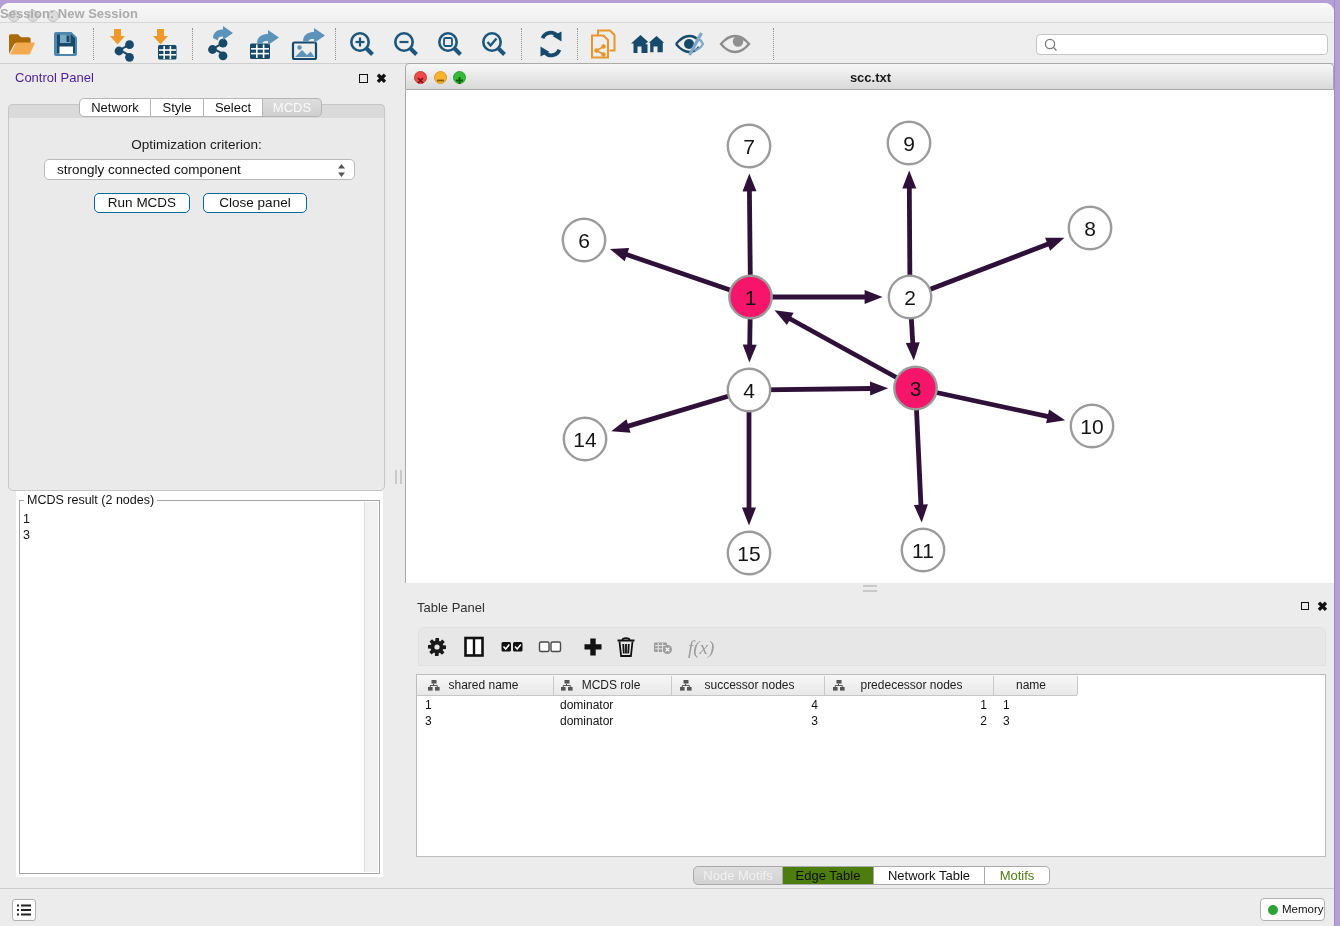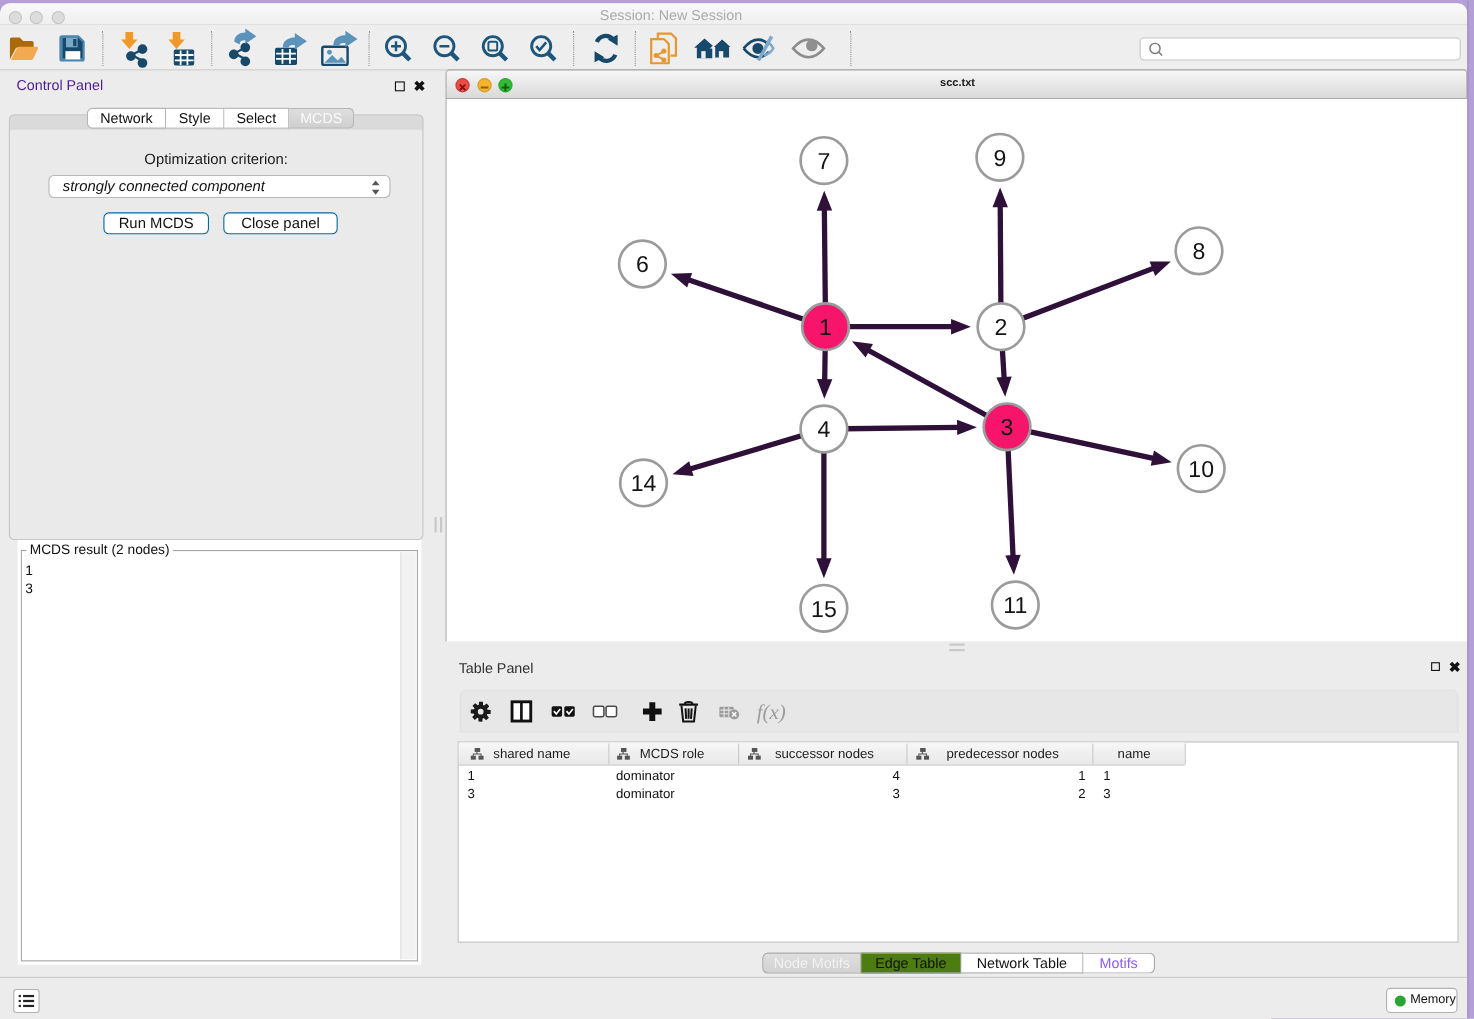--- a/index.html
+++ b/index.html
@@ -3,45 +3,45 @@
 <meta charset="utf-8">
 <style>
 * { margin:0; padding:0; box-sizing:border-box; }
 html,body { width:1340px; height:926px; overflow:hidden; }
 body { background:#b4a0d6; font-family:"Liberation Sans", sans-serif; position:relative; }
 .abs { position:absolute; }
 #win { left:0; top:3px; width:1334px; height:923px; background:#ececec; border-radius:9px 9px 0 0; }
 
 #titlebar { left:0; top:0; width:1334px; height:20px; background:linear-gradient(#f9f9f9,#efefef); border-radius:9px 9px 0 0; border-bottom:1px solid #d8d8d8; }
 .tl { position:absolute; top:7px; width:12px; height:12px; border-radius:50%; background:#dcdcdc; border:1px solid #c3c3c3; }
-#title-text { position:absolute; top:3px; left:0; width:1220px; text-align:center; font-size:13px; color:#ababab; }
+#title-text { position:absolute; top:3px; left:0; width:1220px; text-align:left; font-size:13px; color:#ababab;font-weight:bold; }
 
 #toolbar { left:0; top:20px; width:1334px; height:41px; background:#eeeeee; border-bottom:1px solid #cecece; }
 .tsep { position:absolute; top:5px; height:32px; width:1px; border-left:1px dotted #8f8f8f; }
 #searchbox { position:absolute; left:1036px; top:11px; width:292px; height:21px; background:#fff; border:1px solid #c6c6c6; border-radius:4px; }
 
 #cp-title { left:15px; top:70px; font-size:13px; color:#4c1d95; }
 .panel-ico { position:absolute; font-size:12px; color:#111; }
 .tab { position:absolute; top:98px; height:19px; background:#fff; border:1px solid #b5b5b5; font-size:13px; color:#111; text-align:center; line-height:17px; }
 #tabbox { left:8px; top:104px; width:377px; height:387px; background:#eaeaea; border:1px solid #c6c6c6; border-radius:5px; }
 #tabbox-top { left:8px; top:104px; width:377px; height:14px; background:#dadada; border:1px solid #c6c6c6; border-bottom:none; border-radius:5px 5px 0 0; }
 #opt-label { left:0px; top:137px; width:393px; text-align:center; font-size:13.5px; color:#1a1a1a; }
-#combo { left:44px; top:159px; width:311px; height:21px; background:#fff; border:1px solid #b9b9b9; border-radius:5px; font-size:13.5px; color:#111; line-height:19px; padding-left:12px;font-style:italic; }
+#combo { left:44px; top:159px; width:311px; height:21px; background:#fff; border:1px solid #b9b9b9; border-radius:5px; font-size:13.5px; color:#111; line-height:19px; padding-left:12px; }
 .btn { position:absolute; top:193px; height:20px; background:#fff; border:1px solid #0369a1; border-radius:5px; font-size:13.5px; color:#111; text-align:center; line-height:18px; }
 #resultpanel { left:16px; top:491px; width:367px; height:386px; background:#fff; }
 #fieldset { left:19px; top:500px; width:361px; height:374px; border:1px solid #a6a6a6; }
 #fieldset-legend { left:24px; top:493px; font-size:12.5px; color:#111; background:#fff; padding:0 3px; }
 #res1 { left:23px; top:512px; font-size:12.5px; color:#111; }
 #res3 { left:23px; top:528px; font-size:12.5px; color:#111; }
 #res-scroll { left:364px; top:502px; width:14px; height:370px; background:#f2f2f2; border-left:1px solid #dcdcdc; }
 
 #netframe { left:405px; top:63px; width:929px; height:529px; }
 #net-titlebar { left:0; top:0; width:929px; height:27px; background:linear-gradient(#f7f7f7,#d9d9d9); border:1px solid #a9a9a9; border-radius:4px 4px 0 0; }
 .nl { position:absolute; top:7px; width:13px; height:13px; border-radius:50%; }
-#net-title { position:absolute; top:6px; left:0; width:929px; text-align:center; font-size:10px; font-weight:bold; color:#1a1a1a; }
+#net-title { position:absolute; top:6px; left:0; width:929px; text-align:center; font-size:13px; font-weight:bold; color:#1a1a1a; }
 #canvas { left:0; top:27px; width:929px; height:493px; background:#fff; border-left:1px solid #a9a9a9; }
 
 #tp-title { left:417px; top:600px; font-size:13px; color:#303030; }
 #tp-toolbar { left:418px; top:627px; width:908px; height:39px; background:#e7e7e7; border:1px solid #e0e0e0; border-radius:6px 6px 0 0; }
 #tbl { left:416px; top:674px; width:910px; height:183px; background:#fff; border:1px solid #bdbdbd;padding-left:36px; }
 #tbl-head { position:absolute; left:0; top:0; width:660px; height:21px; background:linear-gradient(#f7f7f7,#e8e8e8); border-bottom:1px solid #c6c6c6; }
 .hsep { position:absolute; top:1px; height:19px; width:1px; background:#c9c9c9; }
 .hcell { position:absolute; top:3px; font-size:12px; color:#1c1c1c; text-align:center; }
 .rcell { position:absolute; font-size:12px; color:#111; }
 .btab { position:absolute; top:866px; height:19px; border:1px solid #a9a9a9; font-size:13px; text-align:center; line-height:17px; }
@@ -387,21 +387,21 @@
   <div class="rcell" style="left:586px;top:23px">1</div>
   <div class="rcell" style="left:8px;top:39px">3</div>
   <div class="rcell" style="left:143px;top:39px">dominator</div>
   <div class="rcell" style="left:330px;top:39px;width:71px;text-align:right">3</div>
   <div class="rcell" style="left:490px;top:39px;width:80px;text-align:right">2</div>
   <div class="rcell" style="left:586px;top:39px">3</div>
 </div>
 <div class="btab" style="left:693px;width:90px;background:linear-gradient(#dedede,#d2d2d2);color:#f2f2f2;border-radius:5px 0 0 5px">Node Motifs</div>
 <div class="btab" style="left:783px;width:91px;background:#4d7c0f;color:#111;border-left:none">Edge Table</div>
 <div class="btab" style="left:874px;width:111px;background:#fff;color:#111;border-left:none">Network Table</div>
-<div class="btab" style="left:985px;width:65px;background:#fff;color:#8b5cf6;border-left:none;border-radius:0 5px 5px 0">Motifs</div>
+<div class="btab" style="left:985px;width:65px;background:#fff;color:#4d7c0f;border-left:none;border-radius:0 5px 5px 0">Motifs</div>
 
 <div id="statusbar" class="abs">
   <div id="listbtn">
       <svg width="16" height="14" style="position:absolute;left:3px;top:3px" viewBox="0 0 16 14">
         <g fill="#222">
           <rect x="1" y="1.5" width="2" height="2"></rect>
           <rect x="5" y="1.5" width="10" height="2"></rect>
           <rect x="1" y="6" width="2" height="2"></rect>
           <rect x="5" y="6" width="10" height="2"></rect>
           <rect x="1" y="10.5" width="2" height="2"></rect>

